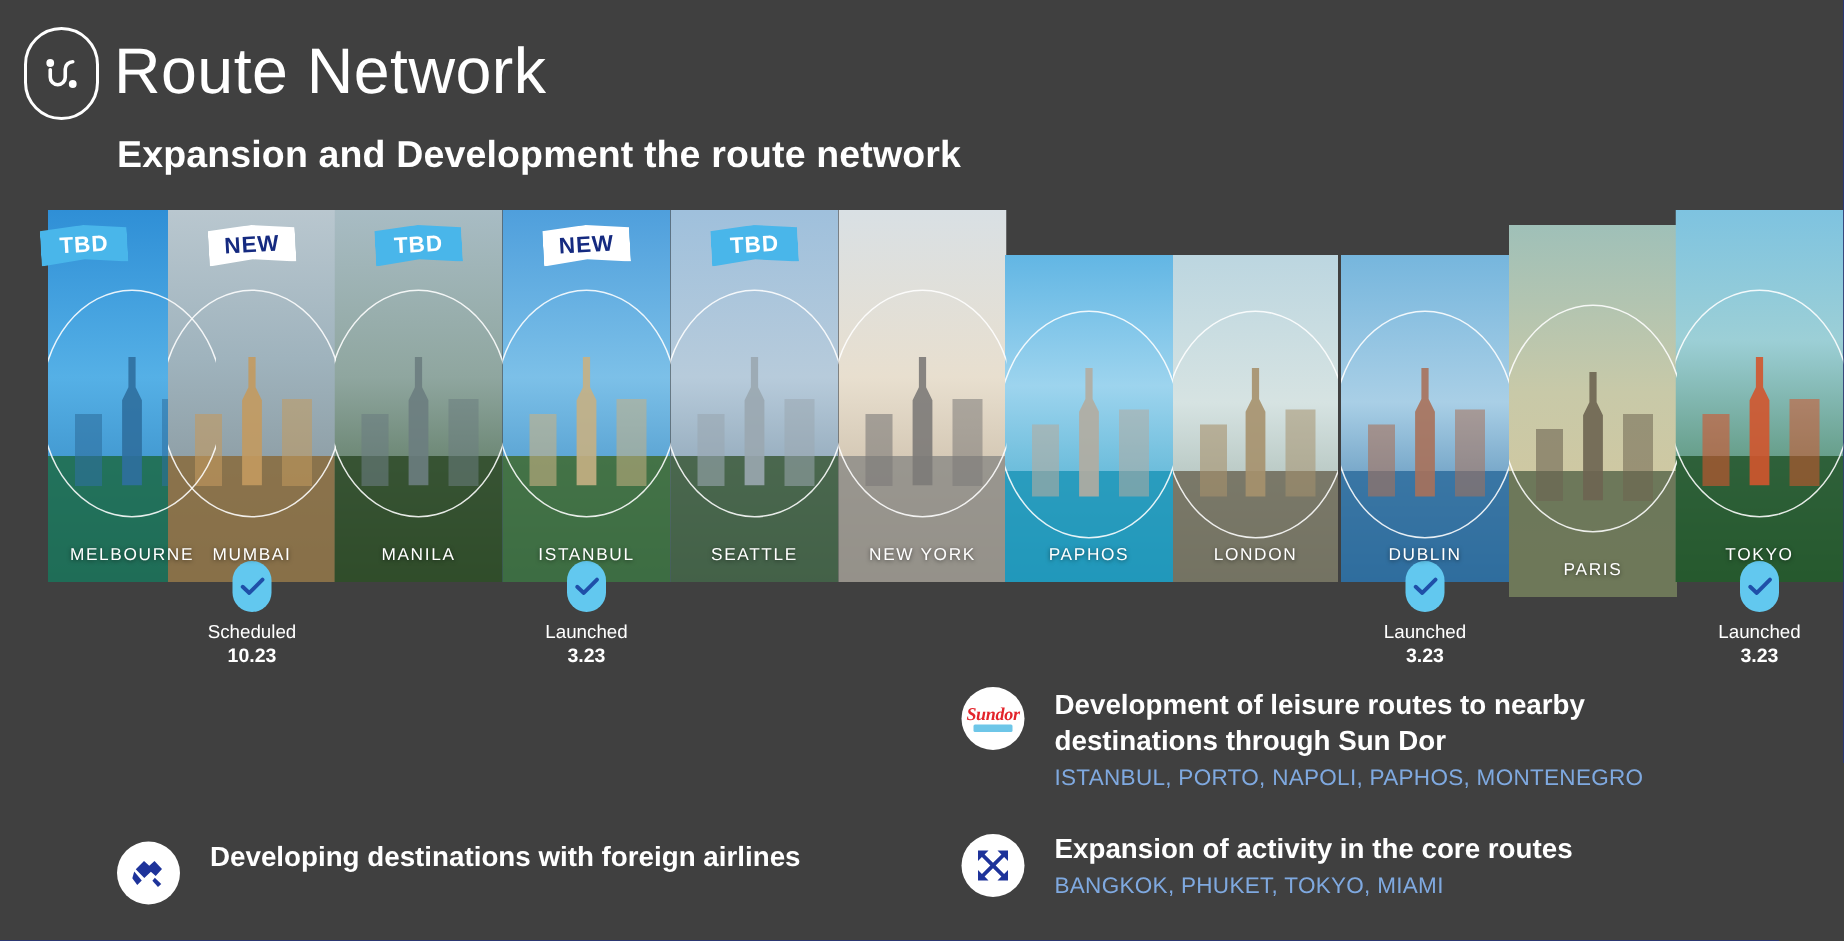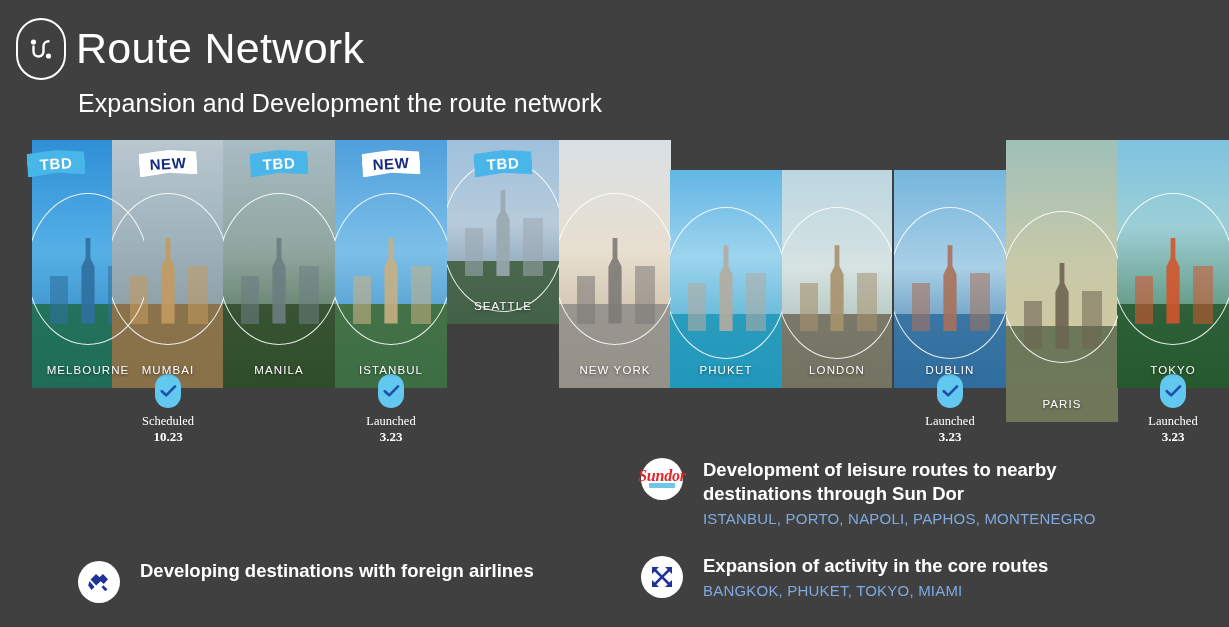--- a/index.html
+++ b/index.html
@@ -21,21 +21,21 @@
     display: flex; align-items: center; justify-content: center;
   }
   .logo-badge svg { display:block; }
   .page-title {
     position: absolute; left: 76px; top: 20px;
     font-size: 43px; font-weight: 300; color: #ffffff;
     letter-spacing: 0.3px; line-height: 56px; white-space: nowrap;
   }
   .subtitle {
     position: absolute; left: 78px; top: 89px;
-    font-size: 25px; font-weight: 400; color: #ffffff;
+    font-size: 25px; font-weight: 700; color: #ffffff;
     letter-spacing: 0.1px; white-space: nowrap; text-align: center;
   }
 
   
   .strip { position: absolute; left: 0; top: 140px; width: 1229px; height: 248px; }
   .city {
     position: absolute; top: 0; width: 112px; height: 248px; overflow: hidden;
   }
   .city .photo {
     position: absolute; left: 0; width: 100%; height: 100%;
@@ -64,21 +64,21 @@
     display: flex; align-items: center; justify-content: center;
     font-size: 15px; font-weight: 700; letter-spacing: .6px;
     transform: rotate(-3.2deg);
     clip-path: polygon(0% 10%, 50% 0%, 100% 12%, 100% 100%, 50% 88%, 0% 100%);
   }
   .banner.tbd { background: #49b6ea; color: #ffffff; }
   .banner.new { background: #ffffff; color: #152a80; }
 
   
   .check-row { position: absolute; left: 0; top: 374px; width: 1229px; height: 80px; }
-  .check-item { position: absolute; top: 0; width: 140px; text-align: center; font-family: Liberation Serif, serif; }
+  .check-item { position: absolute; top: 0; width: 140px; text-align: center; }
   .check-pill {
     width: 26px; height: 34px; margin: 0 auto;
     background: #62c8ef; border-radius: 13px;
     display: flex; align-items: center; justify-content: center;
   }
   .check-pill svg { display:block; }
   .check-status {
     margin-top: 6px; font-size: 12.5px; font-weight: 400;
     color: #ffffff; line-height: 15px;
   }
@@ -107,21 +107,21 @@
   }
 
   
   .sundor {
     width: 42px; height: 42px; border-radius: 50%; background:#fff;
     display:flex; flex-direction:column; align-items:center; justify-content:center;
   }
   .sundor-word {
     font-family: "Liberation Serif", serif;
     font-style: italic; font-weight: 700;
-    font-size: 16px; color: #e3242b; line-height: 12px;
+    font-size: 12px; color: #e3242b; line-height: 12px;
     letter-spacing: -.2px;
   }
   .sundor-bar { width: 26px; height: 5px; background:#6ec6e8; margin-top:1px; border-radius:1px; }
 </style>
 </head>
 <body>
 
 <div class="slide">
 
   <div class="header">
@@ -170,21 +170,21 @@
       <div class="city" style="left: 335px; width: 112px; top: 0px; height: 248px;">
         <div class="photo" style="background: linear-gradient(rgb(79, 159, 220) 0%, rgb(124, 192, 232) 45%, rgb(47, 127, 184) 100%);"></div>
         <div style="position: absolute; left: 0px; bottom: 0px; width: 100%; height: 34%; background: rgb(63, 106, 46); opacity: 0.85;"></div>
         <div style="position: absolute; left: 50%; bottom: 26%; transform: translateX(-50%); width: 30px; height: 86px; background: rgb(198, 176, 131); opacity: 0.9; clip-path: polygon(42% 0%, 58% 0%, 58% 24%, 72% 34%, 72% 100%, 28% 100%, 28% 34%, 42% 24%);"></div>
         <div style="position: absolute; left: 16%; bottom: 26%; width: 18px; height: 48px; background: rgb(198, 176, 131); opacity: 0.6;"></div>
         <div style="position: absolute; right: 14%; bottom: 26%; width: 20px; height: 58px; background: rgb(198, 176, 131); opacity: 0.55;"></div>
         <div class="ring"></div>
         <div class="city-label">ISTANBUL</div>
       </div>
       <div class="banner new" style="left: 362px; top: 10px;">NEW</div>
-      <div class="city" style="left: 447px; width: 112px; top: 0px; height: 184px;">
+      <div class="city" style="left: 447px; width: 112px; top: 0px; height: 248px;">
         <div class="photo" style="background: linear-gradient(rgb(159, 192, 220) 0%, rgb(183, 203, 219) 45%, rgb(110, 135, 153) 100%);"></div>
         <div style="position: absolute; left: 0px; bottom: 0px; width: 100%; height: 34%; background: rgb(60, 90, 58); opacity: 0.85;"></div>
         <div style="position: absolute; left: 50%; bottom: 26%; transform: translateX(-50%); width: 30px; height: 86px; background: rgb(154, 167, 176); opacity: 0.9; clip-path: polygon(42% 0%, 58% 0%, 58% 24%, 72% 34%, 72% 100%, 28% 100%, 28% 34%, 42% 24%);"></div>
         <div style="position: absolute; left: 16%; bottom: 26%; width: 18px; height: 48px; background: rgb(154, 167, 176); opacity: 0.6;"></div>
         <div style="position: absolute; right: 14%; bottom: 26%; width: 20px; height: 58px; background: rgb(154, 167, 176); opacity: 0.55;"></div>
         <div class="ring"></div>
         <div class="city-label">SEATTLE</div>
       </div>
       <div class="banner tbd" style="left: 474px; top: 10px;">TBD</div>
       <div class="city" style="left: 559px; width: 112px; top: 0px; height: 248px;">
@@ -196,41 +196,41 @@
         <div class="ring"></div>
         <div class="city-label">NEW YORK</div>
       </div>
       <div class="city" style="left: 670px; width: 112px; top: 30px; height: 218px;">
         <div class="photo" style="background: linear-gradient(rgb(98, 182, 228) 0%, rgb(157, 212, 238) 40%, rgb(47, 160, 196) 100%);"></div>
         <div style="position: absolute; left: 0px; bottom: 0px; width: 100%; height: 34%; background: rgb(31, 151, 184); opacity: 0.85;"></div>
         <div style="position: absolute; left: 50%; bottom: 26%; transform: translateX(-50%); width: 30px; height: 86px; background: rgb(179, 172, 160); opacity: 0.9; clip-path: polygon(42% 0%, 58% 0%, 58% 24%, 72% 34%, 72% 100%, 28% 100%, 28% 34%, 42% 24%);"></div>
         <div style="position: absolute; left: 16%; bottom: 26%; width: 18px; height: 48px; background: rgb(179, 172, 160); opacity: 0.6;"></div>
         <div style="position: absolute; right: 14%; bottom: 26%; width: 20px; height: 58px; background: rgb(179, 172, 160); opacity: 0.55;"></div>
         <div class="ring"></div>
-        <div class="city-label">PHUKET</div>
+        <div class="city-label">PAPHOS</div>
       </div>
       <div class="city" style="left: 782px; width: 110px; top: 30px; height: 218px;">
         <div class="photo" style="background: linear-gradient(rgb(188, 214, 224) 0%, rgb(214, 227, 226) 45%, rgb(147, 166, 156) 100%);"></div>
         <div style="position: absolute; left: 0px; bottom: 0px; width: 100%; height: 34%; background: rgb(111, 106, 88); opacity: 0.85;"></div>
         <div style="position: absolute; left: 50%; bottom: 26%; transform: translateX(-50%); width: 30px; height: 86px; background: rgb(166, 145, 109); opacity: 0.9; clip-path: polygon(42% 0%, 58% 0%, 58% 24%, 72% 34%, 72% 100%, 28% 100%, 28% 34%, 42% 24%);"></div>
         <div style="position: absolute; left: 16%; bottom: 26%; width: 18px; height: 48px; background: rgb(166, 145, 109); opacity: 0.6;"></div>
         <div style="position: absolute; right: 14%; bottom: 26%; width: 20px; height: 58px; background: rgb(166, 145, 109); opacity: 0.55;"></div>
         <div class="ring"></div>
         <div class="city-label">LONDON</div>
       </div>
       <div class="city" style="left: 894px; width: 112px; top: 30px; height: 218px;">
         <div class="photo" style="background: linear-gradient(rgb(118, 182, 221) 0%, rgb(169, 207, 230) 45%, rgb(47, 109, 158) 100%);"></div>
         <div style="position: absolute; left: 0px; bottom: 0px; width: 100%; height: 34%; background: rgb(47, 109, 158); opacity: 0.85;"></div>
         <div style="position: absolute; left: 50%; bottom: 26%; transform: translateX(-50%); width: 30px; height: 86px; background: rgb(168, 113, 90); opacity: 0.9; clip-path: polygon(42% 0%, 58% 0%, 58% 24%, 72% 34%, 72% 100%, 28% 100%, 28% 34%, 42% 24%);"></div>
         <div style="position: absolute; left: 16%; bottom: 26%; width: 18px; height: 48px; background: rgb(168, 113, 90); opacity: 0.6;"></div>
         <div style="position: absolute; right: 14%; bottom: 26%; width: 20px; height: 58px; background: rgb(168, 113, 90); opacity: 0.55;"></div>
         <div class="ring"></div>
         <div class="city-label">DUBLIN</div>
       </div>
-      <div class="city" style="left: 1006px; width: 112px; top: 0px; height: 282px;">
+      <div class="city" style="left: 1006px; width: 112px; top: 10px; height: 248px;">
         <div class="photo" style="background: linear-gradient(rgb(159, 192, 184) 0%, rgb(200, 201, 168) 45%, rgb(216, 199, 154) 100%);"></div>
         <div style="position: absolute; left: 0px; bottom: 0px; width: 100%; height: 34%; background: rgb(92, 106, 78); opacity: 0.85;"></div>
         <div style="position: absolute; left: 50%; bottom: 26%; transform: translateX(-50%); width: 30px; height: 86px; background: rgb(109, 100, 81); opacity: 0.9; clip-path: polygon(42% 0%, 58% 0%, 58% 24%, 72% 34%, 72% 100%, 28% 100%, 28% 34%, 42% 24%);"></div>
         <div style="position: absolute; left: 16%; bottom: 26%; width: 18px; height: 48px; background: rgb(109, 100, 81); opacity: 0.6;"></div>
         <div style="position: absolute; right: 14%; bottom: 26%; width: 20px; height: 58px; background: rgb(109, 100, 81); opacity: 0.55;"></div>
         <div class="ring"></div>
         <div class="city-label">PARIS</div>
       </div>
       <div class="city" style="left: 1117px; width: 112px; top: 0px; height: 248px;">
         <div class="photo" style="background: linear-gradient(rgb(126, 195, 224) 0%, rgb(156, 207, 214) 35%, rgb(47, 107, 58) 100%);"></div>

